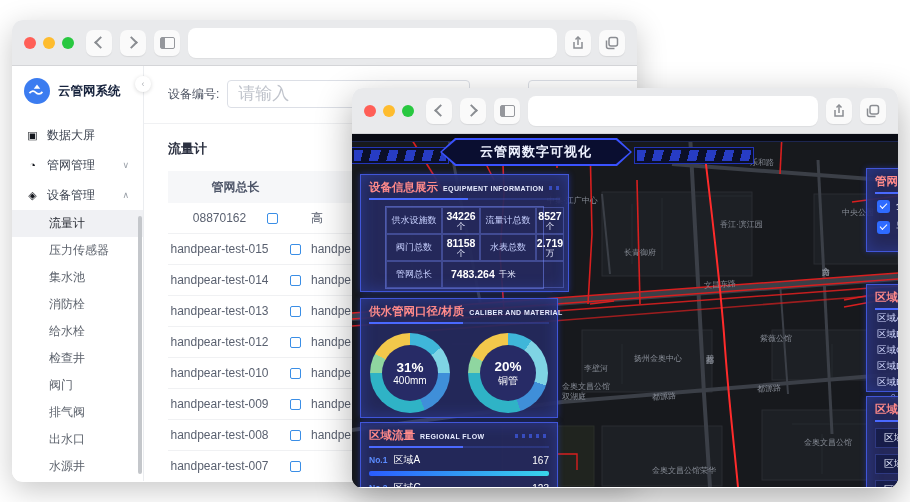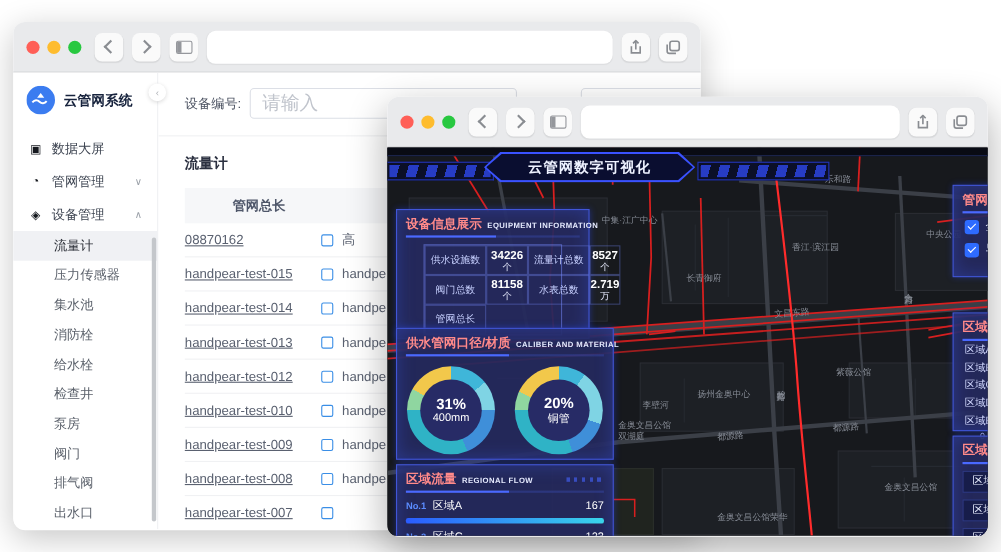--- a/index.html
+++ b/index.html
@@ -45,21 +45,21 @@
   .f-input{margin-left:8px;width:318px;height:28px;border:1px solid #dcdfe6;border-radius:4px;font-size:17px;color:#333;padding:0 10px;box-sizing:border-box;font-family:"Liberation Sans",sans-serif;}
   .f-input::placeholder{color:#c0c4cc;}
   .f-input2{margin-left:58px;width:130px;}
   .hdivider{height:1px;background:#f0f1f3;margin-top:15px;}
   .card-title{margin:16px 0 0 24px;font-size:13px;font-weight:bold;color:#2b3040;}
   .table{margin:13px 0 0 24px;font-size:12px;}
   .t-head{display:flex;height:32px;background:#f6f7f9;align-items:center;}
   .th1{width:135px;text-align:center;font-weight:bold;color:#4e5669;}
   .th2{flex:1;}
   .t-row{display:flex;height:30px;align-items:center;border-bottom:1px solid #f0f1f3;}
-  .td-code{width:135px;display:flex;align-items:center;justify-content:space-between;gap:21px;color:#5a6170;text-decoration:underline;}
+  .td-code{width:135px;display:flex;align-items:center;justify-content:center;gap:21px;color:#5a6170;}
   .td-name{flex:1;padding-left:8px;color:#5a6170;white-space:nowrap;}
   .copy-ic{width:9px;height:9px;border:1.2px solid #3a8ee6;border-radius:2px;position:relative;background:#fff;}
   .copy-ic::before{content:"";position:absolute;left:-4px;top:2px;width:8px;height:8px;border-radius:2px;background:#7db9f0;z-index:-1;}
 
   
   .dash{position:relative;height:353px;background:#15171b;overflow:hidden;}
   .map{position:absolute;left:0;top:0;}
   .map-label{position:absolute;font-size:8px;color:#868b95;white-space:nowrap;z-index:1;line-height:1.25;}
   .map-label.two{white-space:normal;width:54px;}
   .v-label{writing-mode:vertical-rl;letter-spacing:1px;}
@@ -73,21 +73,21 @@
   .badge-in{position:absolute;inset:2px;clip-path:polygon(14px 0,174px 0,188px 12px,174px 24px,14px 24px,0 12px);background:#0a0e30;display:flex;align-items:center;justify-content:center;}
   .badge-tx{font-size:13px;font-weight:bold;color:#eef2ff;letter-spacing:1px;}
 
   .panel{position:absolute;background:rgba(37,41,94,.92);border:1px solid #4156d8;box-shadow:inset 0 0 16px rgba(64,96,255,.30),0 0 6px rgba(40,70,255,.40);box-sizing:border-box;z-index:4;}
   .p-head{display:flex;align-items:baseline;gap:5px;padding:5px 8px 3px;}
   .p-title{font-size:11.5px;font-weight:bold;color:#ff8a8a;white-space:nowrap;}
   .p-sub{font-size:7px;font-weight:bold;color:#e6ebff;letter-spacing:.4px;white-space:nowrap;}
   .p-dots{margin-left:auto;width:34px;height:4px;background:repeating-linear-gradient(90deg,#3c55d8 0 3px,transparent 3px 7px);opacity:.8;align-self:center;}
   .p-line{height:2px;margin:0 8px;background:linear-gradient(90deg,#4a69ff 0 52%,rgba(74,105,255,.22) 52%);}
 
-  .panel-equip{left:8px;top:56px;width:176px;height:118px;}
+  .panel-equip{left:8px;top:40px;width:209px;height:118px;}
   .stat-grid{margin:6px 24px;border:1px solid rgba(120,140,255,.5);display:grid;grid-template-columns:56px 38px 56px 28px;grid-auto-rows:27px;}
   .sg-cell{border:1px solid rgba(120,140,255,.35);display:flex;align-items:center;justify-content:center;flex-direction:column;line-height:1.15;}
   .sg-label{font-size:9px;color:#c7d0ff;}
   .sg-val{font-size:10.5px;font-weight:bold;color:#fff;}
   .sg-unit{font-size:8.5px;color:#e8ecff;font-weight:normal;}
   .sg-span{grid-column:2 / 5;flex-direction:row;gap:4px;justify-content:flex-start;padding-left:8px;}
 
   .panel-caliber{left:8px;top:164px;width:198px;height:120px;}
   .donut-row{display:flex;justify-content:space-around;margin-top:9px;}
   .donut{width:80px;height:80px;border-radius:50%;position:relative;}
@@ -180,21 +180,20 @@
           <span class="m-ic">◈</span>
           <span>设备管理</span>
           <span class="m-caret">∧</span>
         </div>
         <div class="s-item active">流量计</div>
         <div class="s-item">压力传感器</div>
         <div class="s-item">集水池</div>
         <div class="s-item">消防栓</div>
         <div class="s-item">给水栓</div>
         <div class="s-item">检查井</div>
-        <div class="s-item">泵房</div>
         <div class="s-item">阀门</div>
         <div class="s-item">排气阀</div>
         <div class="s-item">出水口</div>
         <div class="s-item">水源井</div>
       </div>
       <div class="sb-scroll"></div>
     </div>
     <div class="bk-main">
       <div class="filter-row">
         <span class="f-label">设备编号:</span>
@@ -424,20 +423,24 @@
         <div class="sg-cell">
             <span class="sg-label">水表总数</span>
           </div>
         <div class="sg-cell">
             <span class="sg-val">2.719</span>
             <span class="sg-unit">万</span>
           </div>
         <div class="sg-cell">
             <span class="sg-label">管网总长</span>
           </div>
+        <div class="sg-cell sg-span">
+            <span class="sg-val">7483.264</span>
+            <span class="sg-unit">千米</span>
+          </div>
       </div>
     </div>
 
     <div class="panel panel-caliber">
       <div class="p-head">
         <span class="p-title">供水管网口径/材质</span>
         <span class="p-sub">CALIBER AND MATERIAL</span>
       </div>
       <div class="p-line"></div>
       <div class="donut-row">

